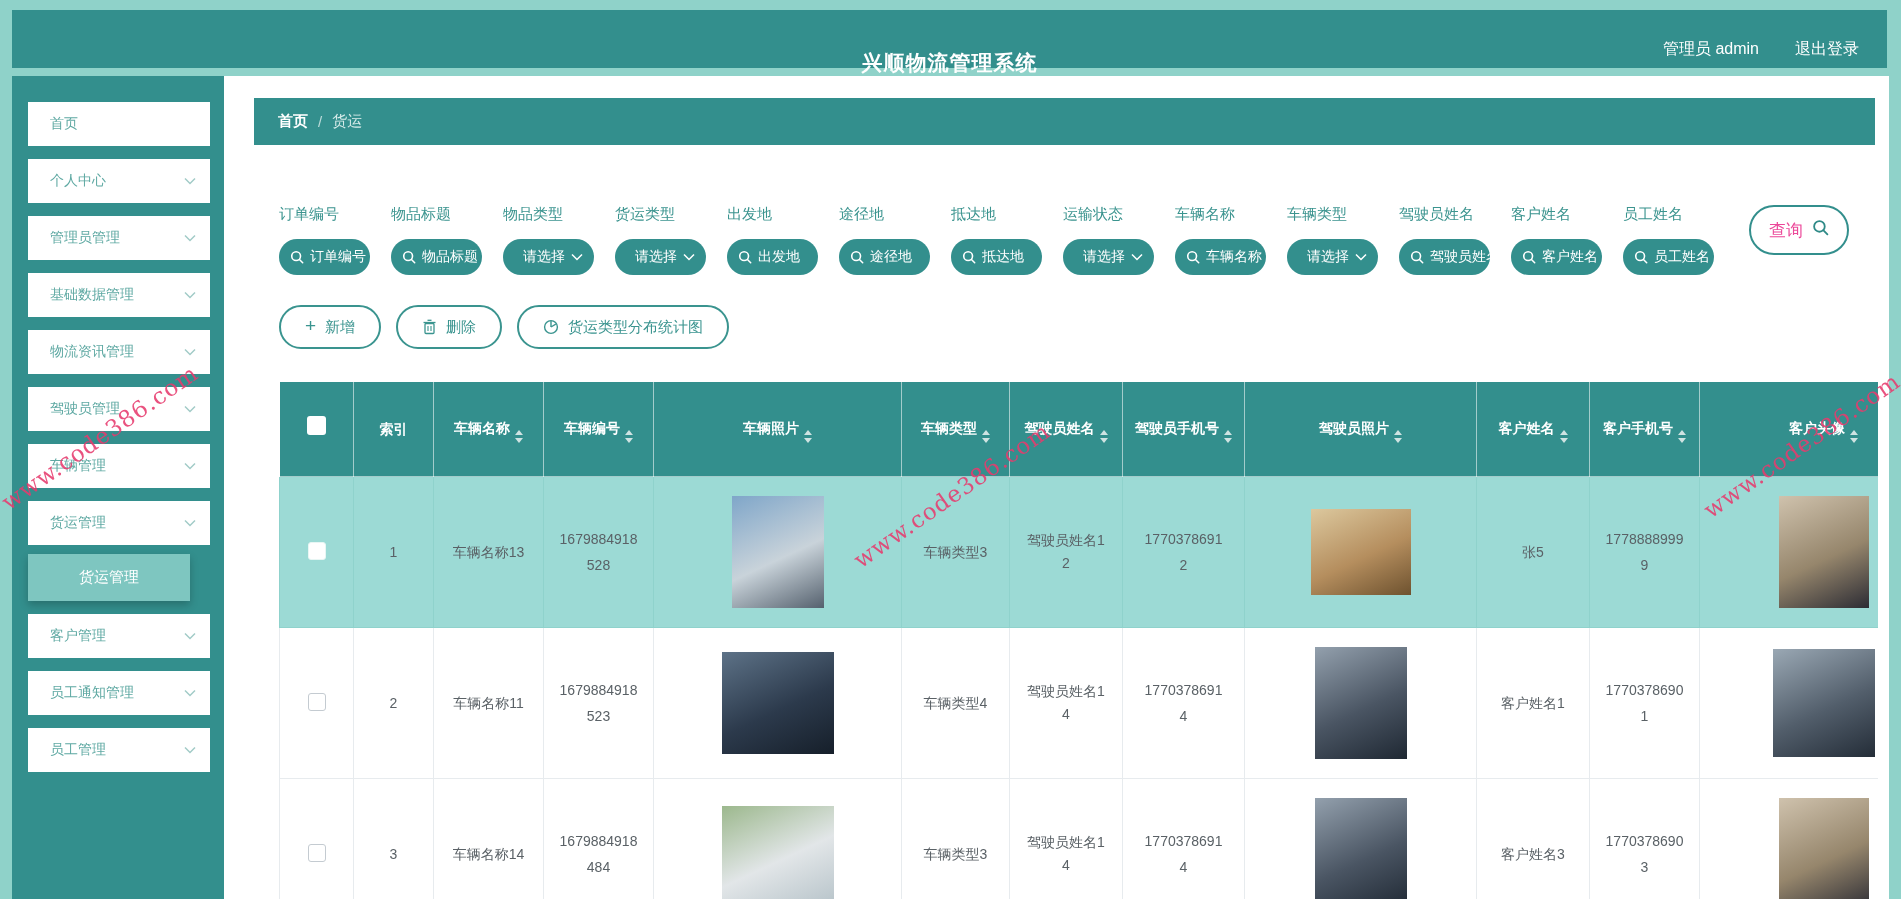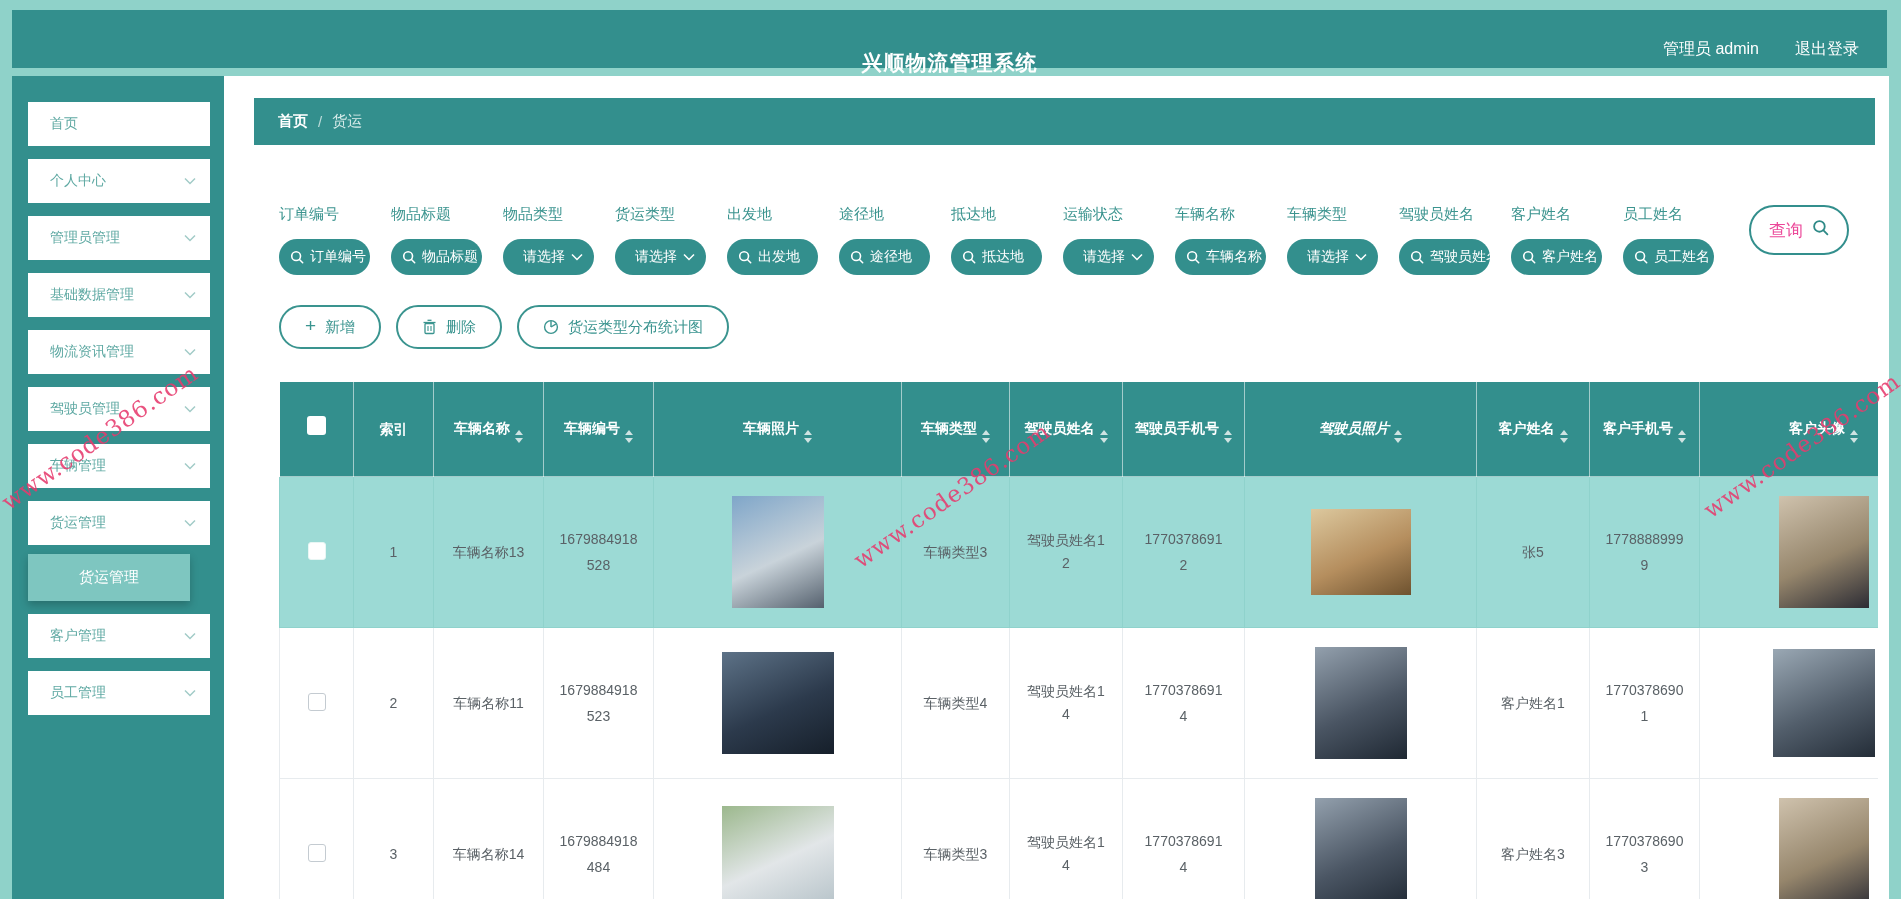--- a/index.html
+++ b/index.html
@@ -135,20 +135,26 @@
       </div>
       <div class="side-item">
         <span>货运管理</span>
         <span class="chev"><svg width="12" height="8" viewBox="0 0 12 8">
             <polyline points="1,1.5 6,6.5 11,1.5" fill="none" stroke="#a2cbc7" stroke-width="1.5"></polyline>
           </svg></span>
       </div>
       <div class="side-sub">货运管理</div>
       <div class="side-item">
         <span>客户管理</span>
+        <span class="chev"><svg width="12" height="8" viewBox="0 0 12 8">
+            <polyline points="1,1.5 6,6.5 11,1.5" fill="none" stroke="#a2cbc7" stroke-width="1.5"></polyline>
+          </svg></span>
+      </div>
+      <div class="side-item">
+        <span>员工通知管理</span>
         <span class="chev"><svg width="12" height="8" viewBox="0 0 12 8">
             <polyline points="1,1.5 6,6.5 11,1.5" fill="none" stroke="#a2cbc7" stroke-width="1.5"></polyline>
           </svg></span>
       </div>
       <div class="side-item">
         <span>员工管理</span>
         <span class="chev"><svg width="12" height="8" viewBox="0 0 12 8">
             <polyline points="1,1.5 6,6.5 11,1.5" fill="none" stroke="#a2cbc7" stroke-width="1.5"></polyline>
           </svg></span>
       </div>
@@ -345,21 +351,21 @@
                   <i class="down"></i>
                 </span></th>
               <th style="width: 92px;"><span>驾驶员姓名</span><span class="sort">
                   <i class="up"></i>
                   <i class="down"></i>
                 </span></th>
               <th style="width: 101px; margin-left: 28px;"><span>驾驶员手机号</span><span class="sort">
                   <i class="up"></i>
                   <i class="down"></i>
                 </span></th>
-              <th style="width: 211px; font-style: italic;"><span>驾驶员照片</span><span class="sort">
+              <th style="width: 211px;"><span>驾驶员照片</span><span class="sort">
                   <i class="up"></i>
                   <i class="down"></i>
                 </span></th>
               <th style="width: 92px;"><span>客户姓名</span><span class="sort">
                   <i class="up"></i>
                   <i class="down"></i>
                 </span></th>
               <th style="width: 89px;"><span>客户手机号</span><span class="sort">
                   <i class="up"></i>
                   <i class="down"></i>

